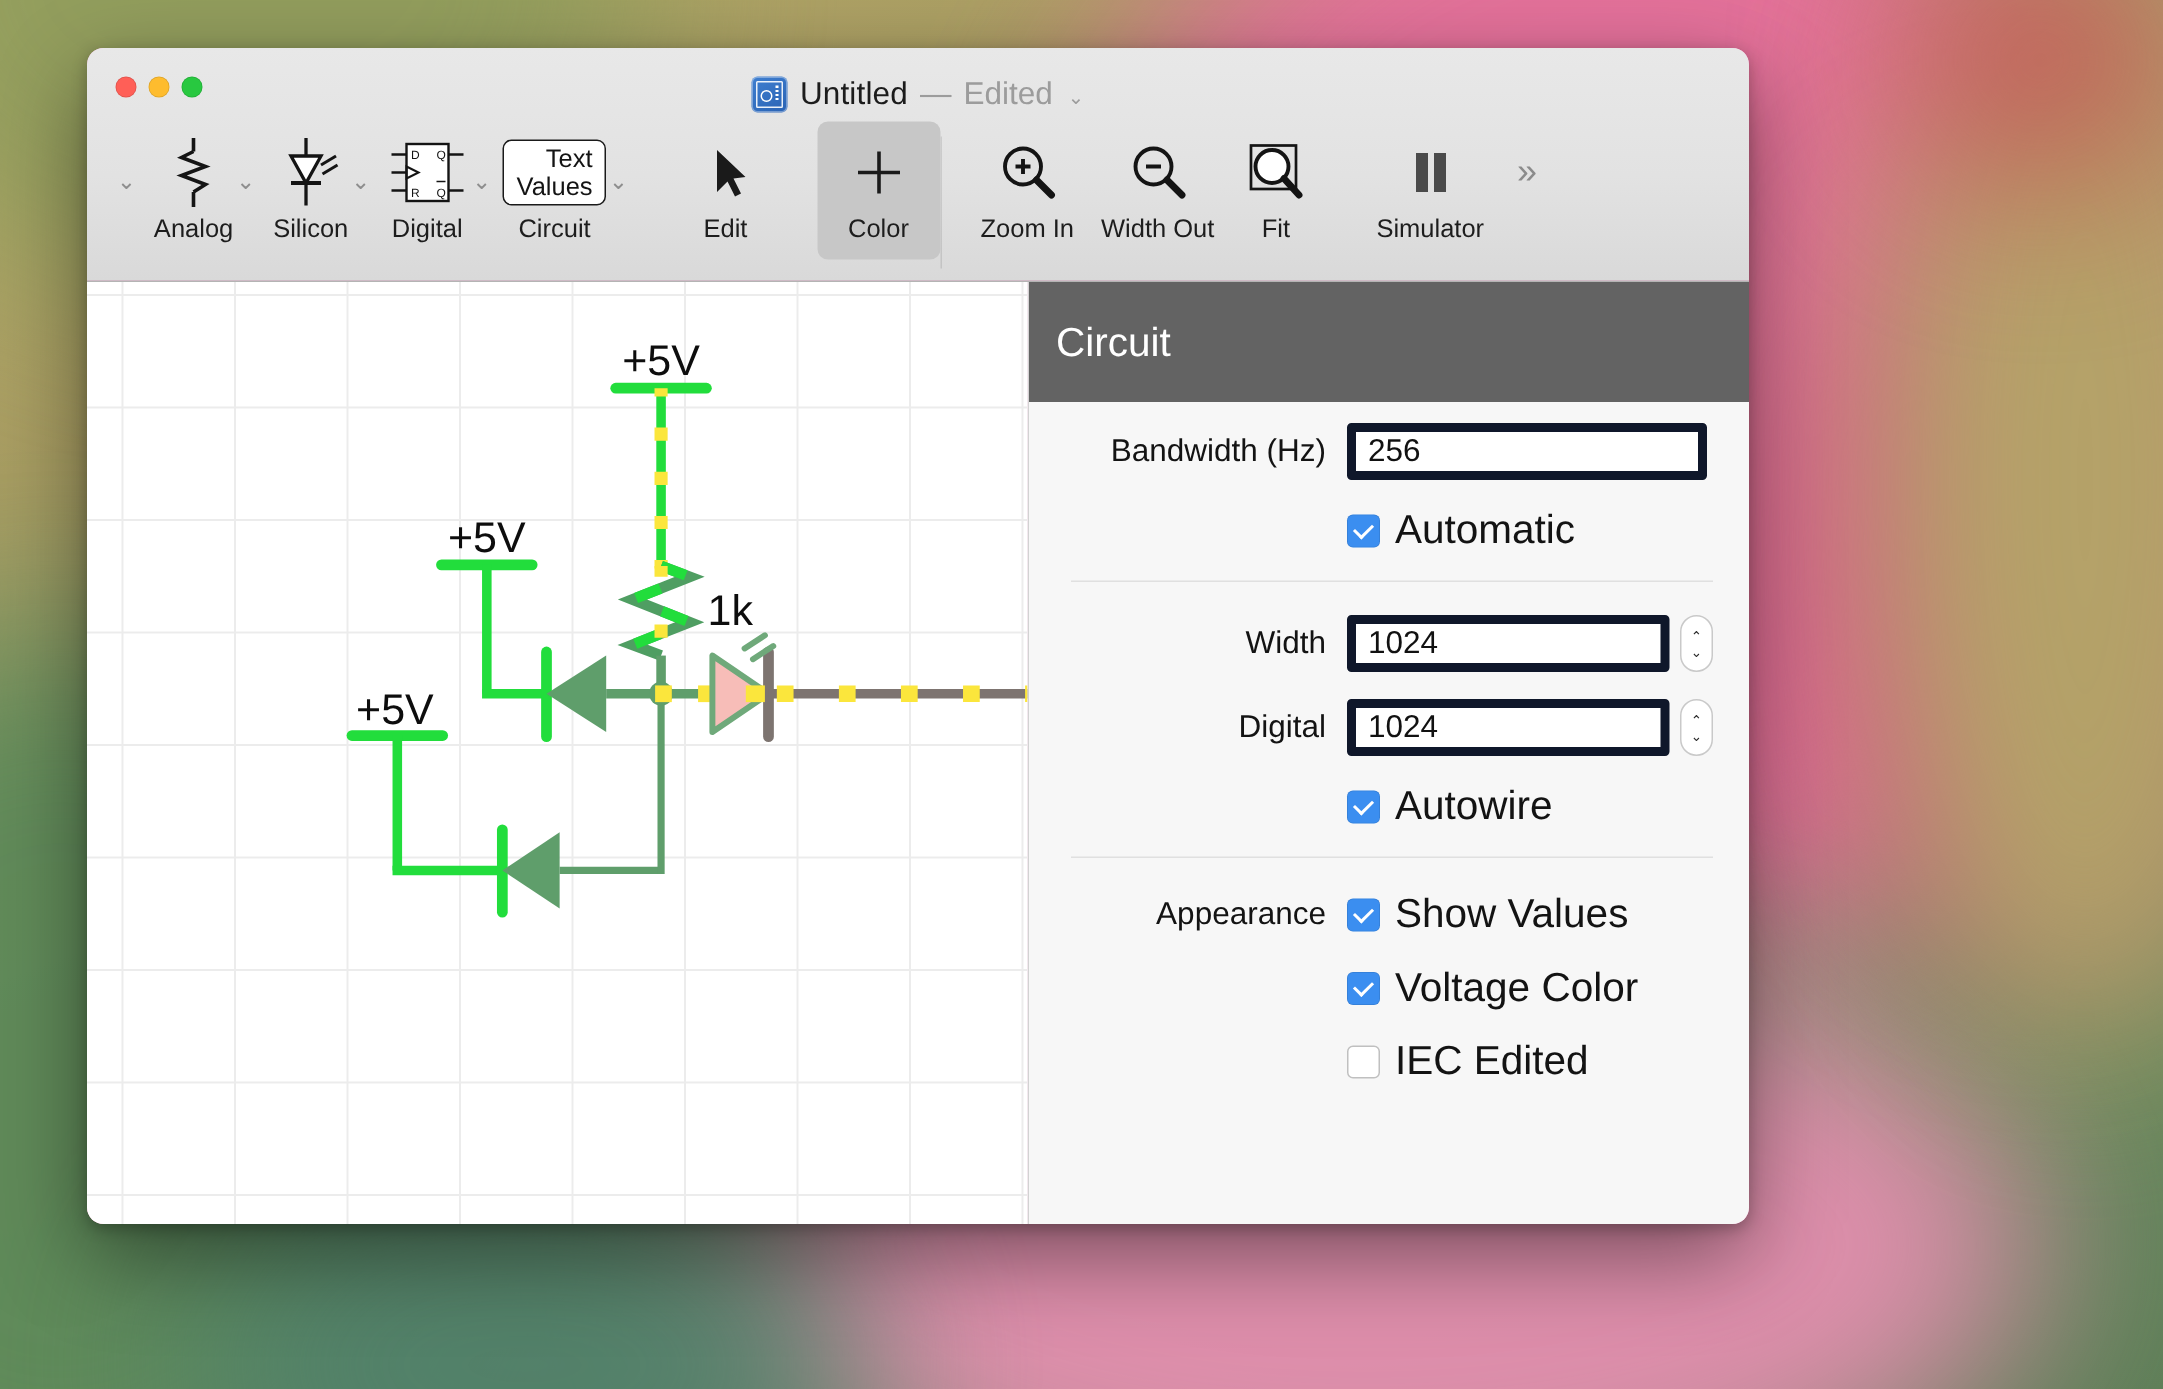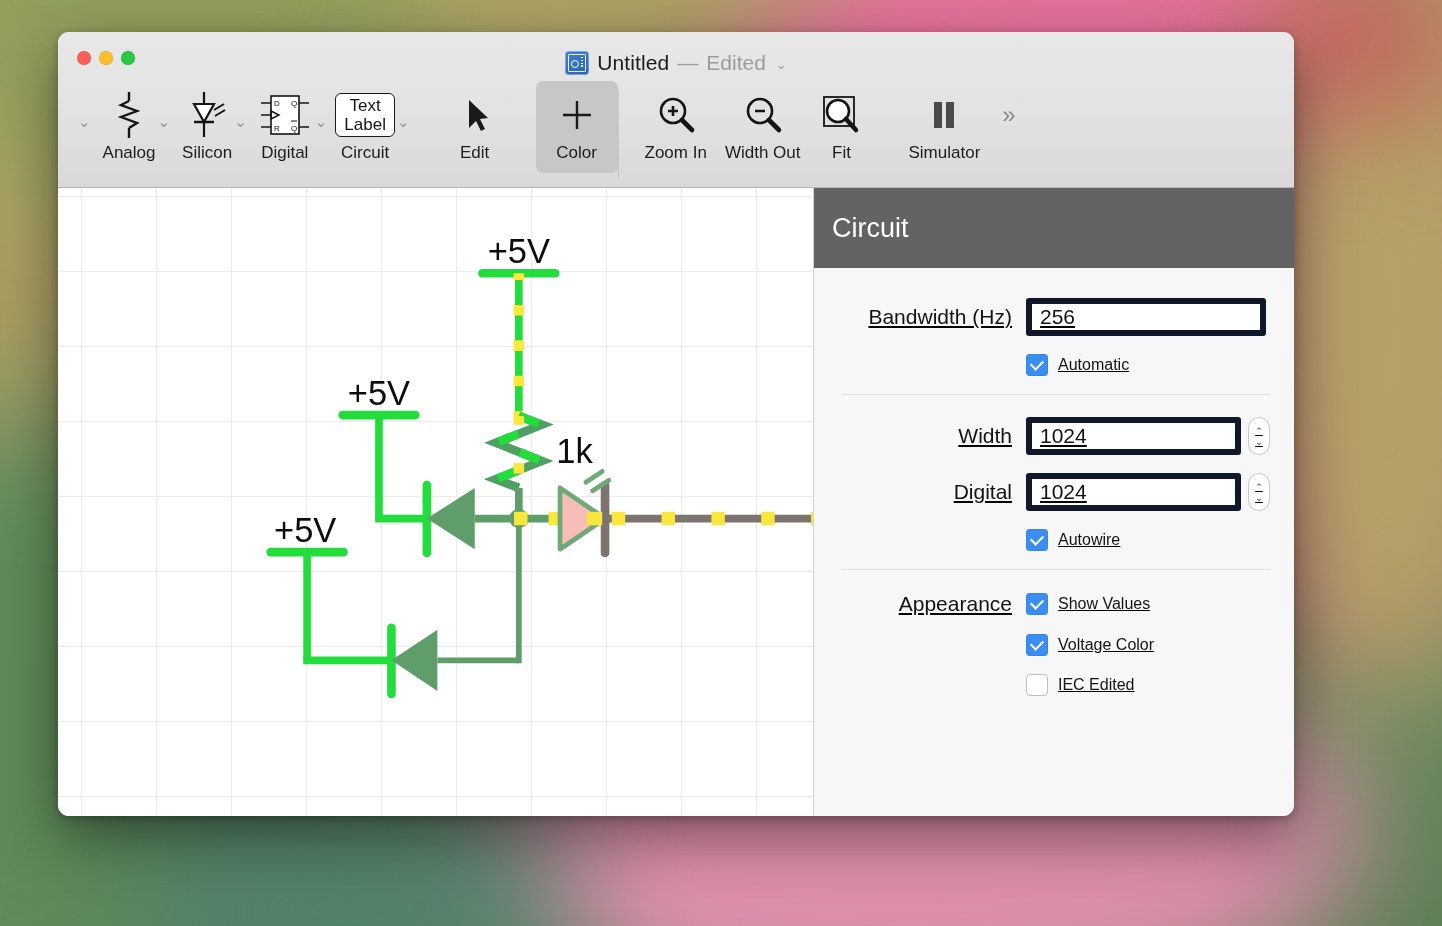--- a/index.html
+++ b/index.html
@@ -26,21 +26,21 @@
   #bg-base {
     position:absolute; inset:0;
     background:
       linear-gradient(160deg, #b8a96a 0%, #a89d62 22%, #9a9e6d 45%, #6f8f62 70%, #5d7f57 100%);
   }
 
   
   #window {
     position: absolute;
     left: 58px; top: 32px;
-    width: 1236px; height: 784px;
+    width: 1108px; height: 784px;
     border-radius: 11px;
     box-shadow: 0 22px 60px rgba(0,0,0,.45), 0 3px 10px rgba(0,0,0,.25);
     overflow: hidden;
     background: #f9a8d4;
   }
 
   
   #chrome {
     height: 156px;
     background: linear-gradient(180deg, #e8e8e8 0%, #e2e2e2 55%, #d9d9d9 100%);
@@ -159,21 +159,21 @@
     display: flex; flex-direction: column;
   }
   #inspector-header {
     height: 80px; background: #636363;
     display: flex; align-items: center;
     padding: 0 0 0 18px;
   }
   #inspector-header .ih-title {
     color: #ffffff; font-size: 27px; font-weight: 400;
   }
-  #inspector-body { padding: 30px 20px 0 14px; text-decoration: underline; }
+  #inspector-body { padding: 14px 20px 0 14px; }
 
   .row {
     display: flex; align-items: center;
     margin-bottom: 18px;
   }
   .row .lbl {
     width: 198px; text-align: right; padding-right: 14px;
     font-size: 21px; color: #131313; white-space: nowrap;
   }
   .field {
@@ -209,21 +209,21 @@
   }
   .cbox.on::after {
     content: "";
     width: 10px; height: 6px;
     border-left: 2.4px solid #fff; border-bottom: 2.4px solid #fff;
     transform: rotate(-45deg) translate(1px,-1px);
   }
   .cbox.off {
     background: #fff; border: 1px solid #c0c0c0;
   }
-  .check-label { font-size: 16px; color: #131313; }
+  .check-label { font-size: 27px; color: #131313; }
   .divider {
     height: 1px; background: #e0e0e0;
     margin: 10px 4px 22px 14px;
   }
   .appearance-lbl {
     width: 198px; flex: 0 0 198px;
     text-align: right; padding-right: 14px;
     font-size: 21px; color: #131313;
   }
 </style>
@@ -319,23 +319,23 @@
           </div>
           <div class="tb-label">Digital</div>
         </div>
         <div class="tb-chev">⌄</div>
       </div>
 
       <div class="tb-group" style="margin-left:6px;">
         <div class="tb-item">
           <div class="glyph">
             <div style="border:1.6px solid #1a1a1a;border-radius:6px;background:#fff;
-                        padding:2px 8px;line-height:19px;text-align:center;">
+                        padding:2px 8px;line-height:19px;text-align:right;">
               <div style="font-size:17px;color:#141414;">Text</div>
-              <div style="font-size:17px;color:#141414;">Label</div>
+              <div style="font-size:17px;color:#141414;">Values</div>
             </div>
           </div>
           <div class="tb-label">Circuit</div>
         </div>
         <div class="tb-chev">⌄</div>
       </div>
 
       <div class="tb-item" style="margin-left:48px;">
         <div class="glyph">
           <svg width="30" height="50" viewBox="0 0 30 50">

